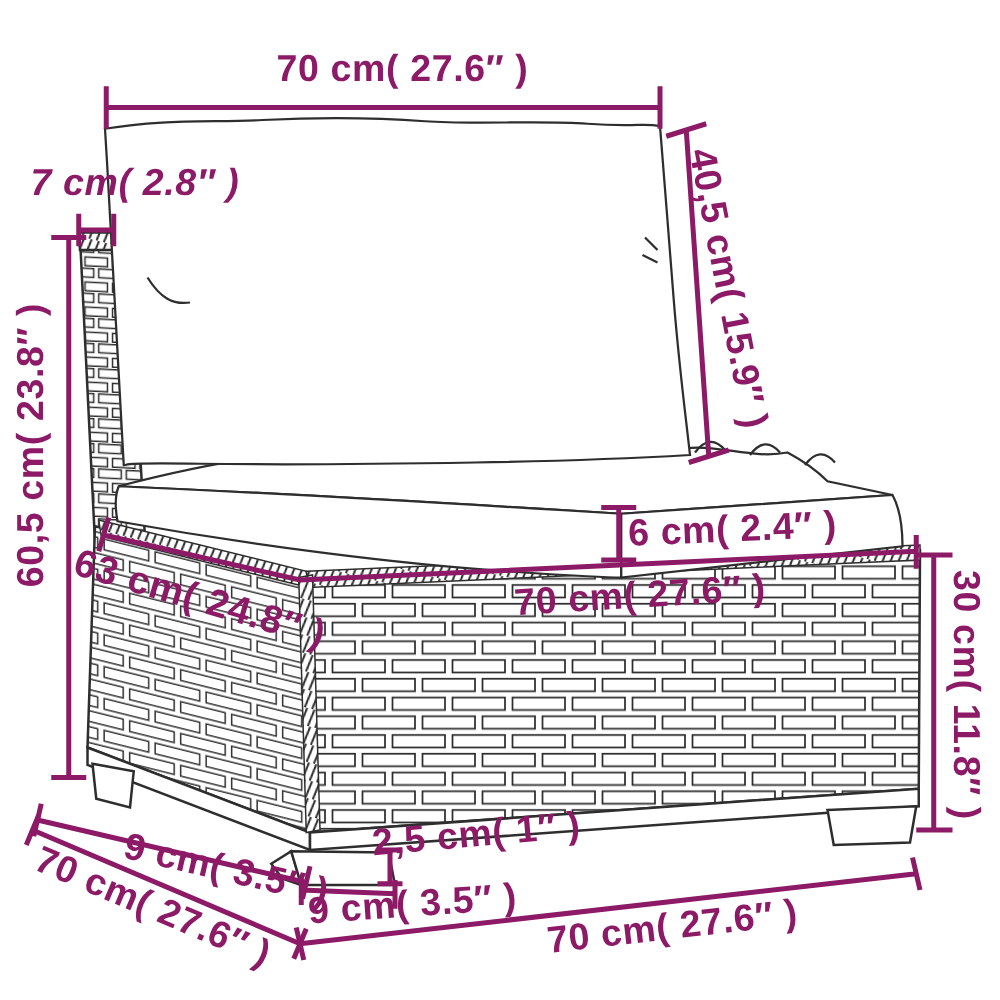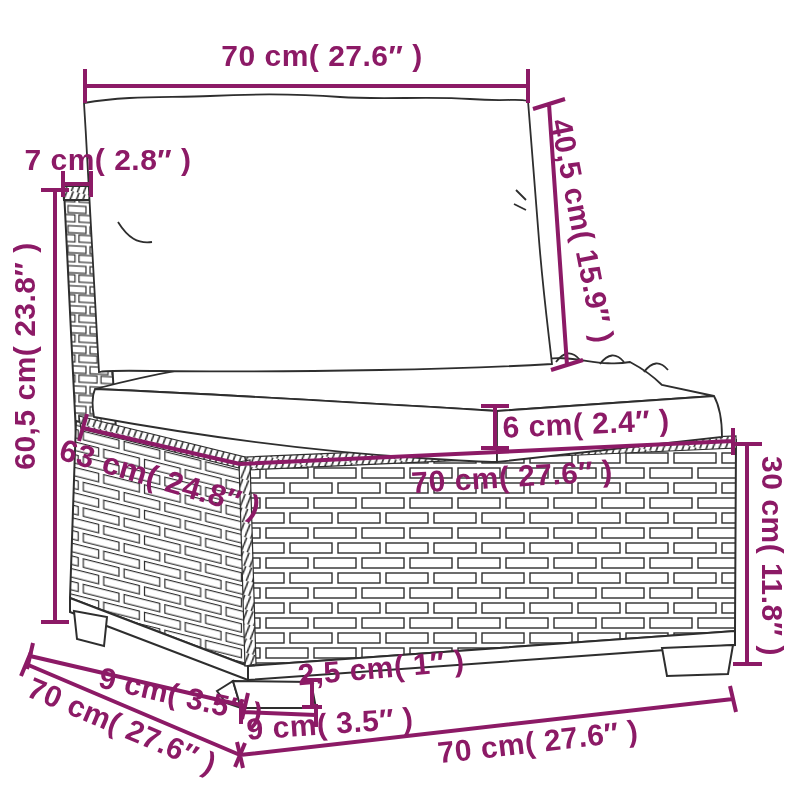--- a/index.html
+++ b/index.html
@@ -162,21 +162,21 @@
         <path d="M26,664 L240,755 M31,652 L21,676 M245,743 L235,767"></path>
       </g>
       <g>
         <path d="M240,755 L733,699 M237,742 L243,768 M730,686 L736,712"></path>
       </g>
     </g>
   </svg>
 
   <div class="dim-label" style="left:322px; top:56px;  --r:0deg;">70 cm( 27.6″ )</div>
 
-  <div class="dim-label" style="left:108px; top:160px; --r:0deg;">7 cm( 2.8″ )</div>
+  <div class="dim-label" style="left:108px; top:147px;font-style:italic; --r:0deg;">7 cm( 2.8″ )</div>
 
   <div class="dim-label" style="left:582px; top:231px; --r:79deg;">40,5 cm( 15.9″ )</div>
 
   <div class="dim-label" style="left:25px;  top:356px; --r:-90deg;">60,5 cm( 23.8″ )</div>
 
   <div class="dim-label" style="left:586px; top:424px; --r:-2.5deg;">6 cm( 2.4″ )</div>
 
   <div class="dim-label big" style="left:160px; top:479px; --r:16.5deg;">63 cm( 24.8″ )</div>
 
   <div class="dim-label" style="left:512px; top:477px; --r:-3.5deg;">70 cm( 27.6″ )</div>

